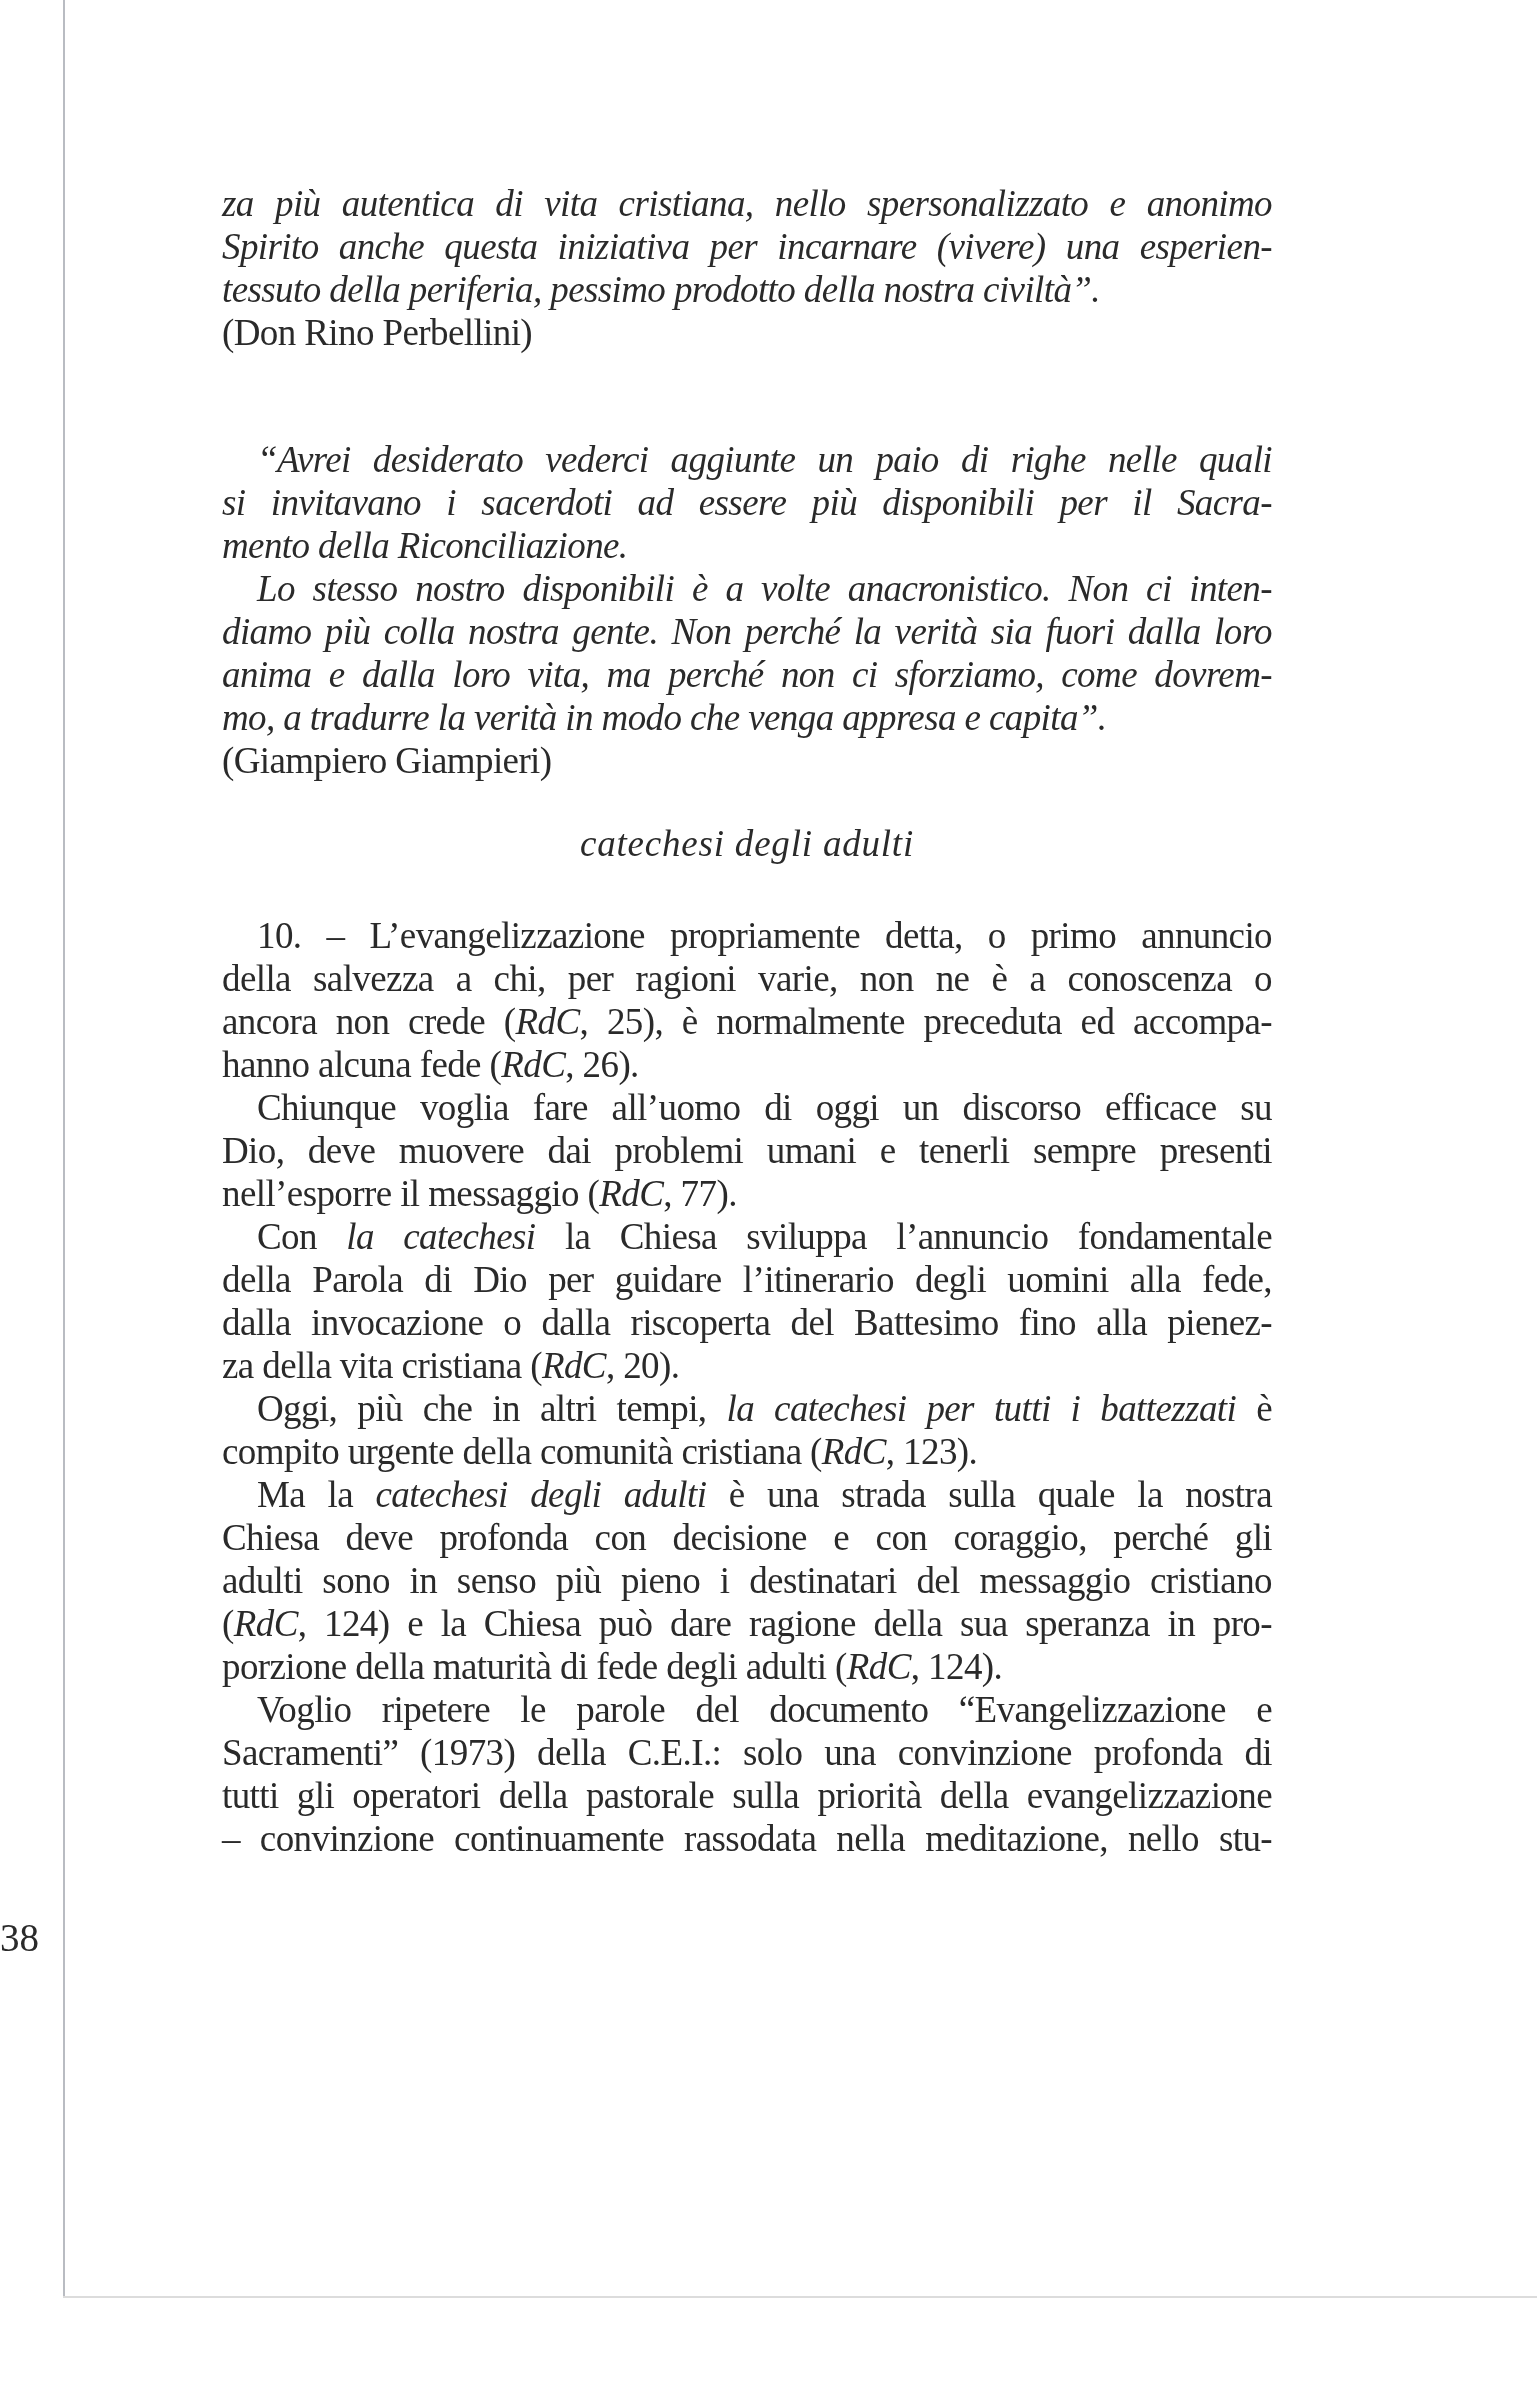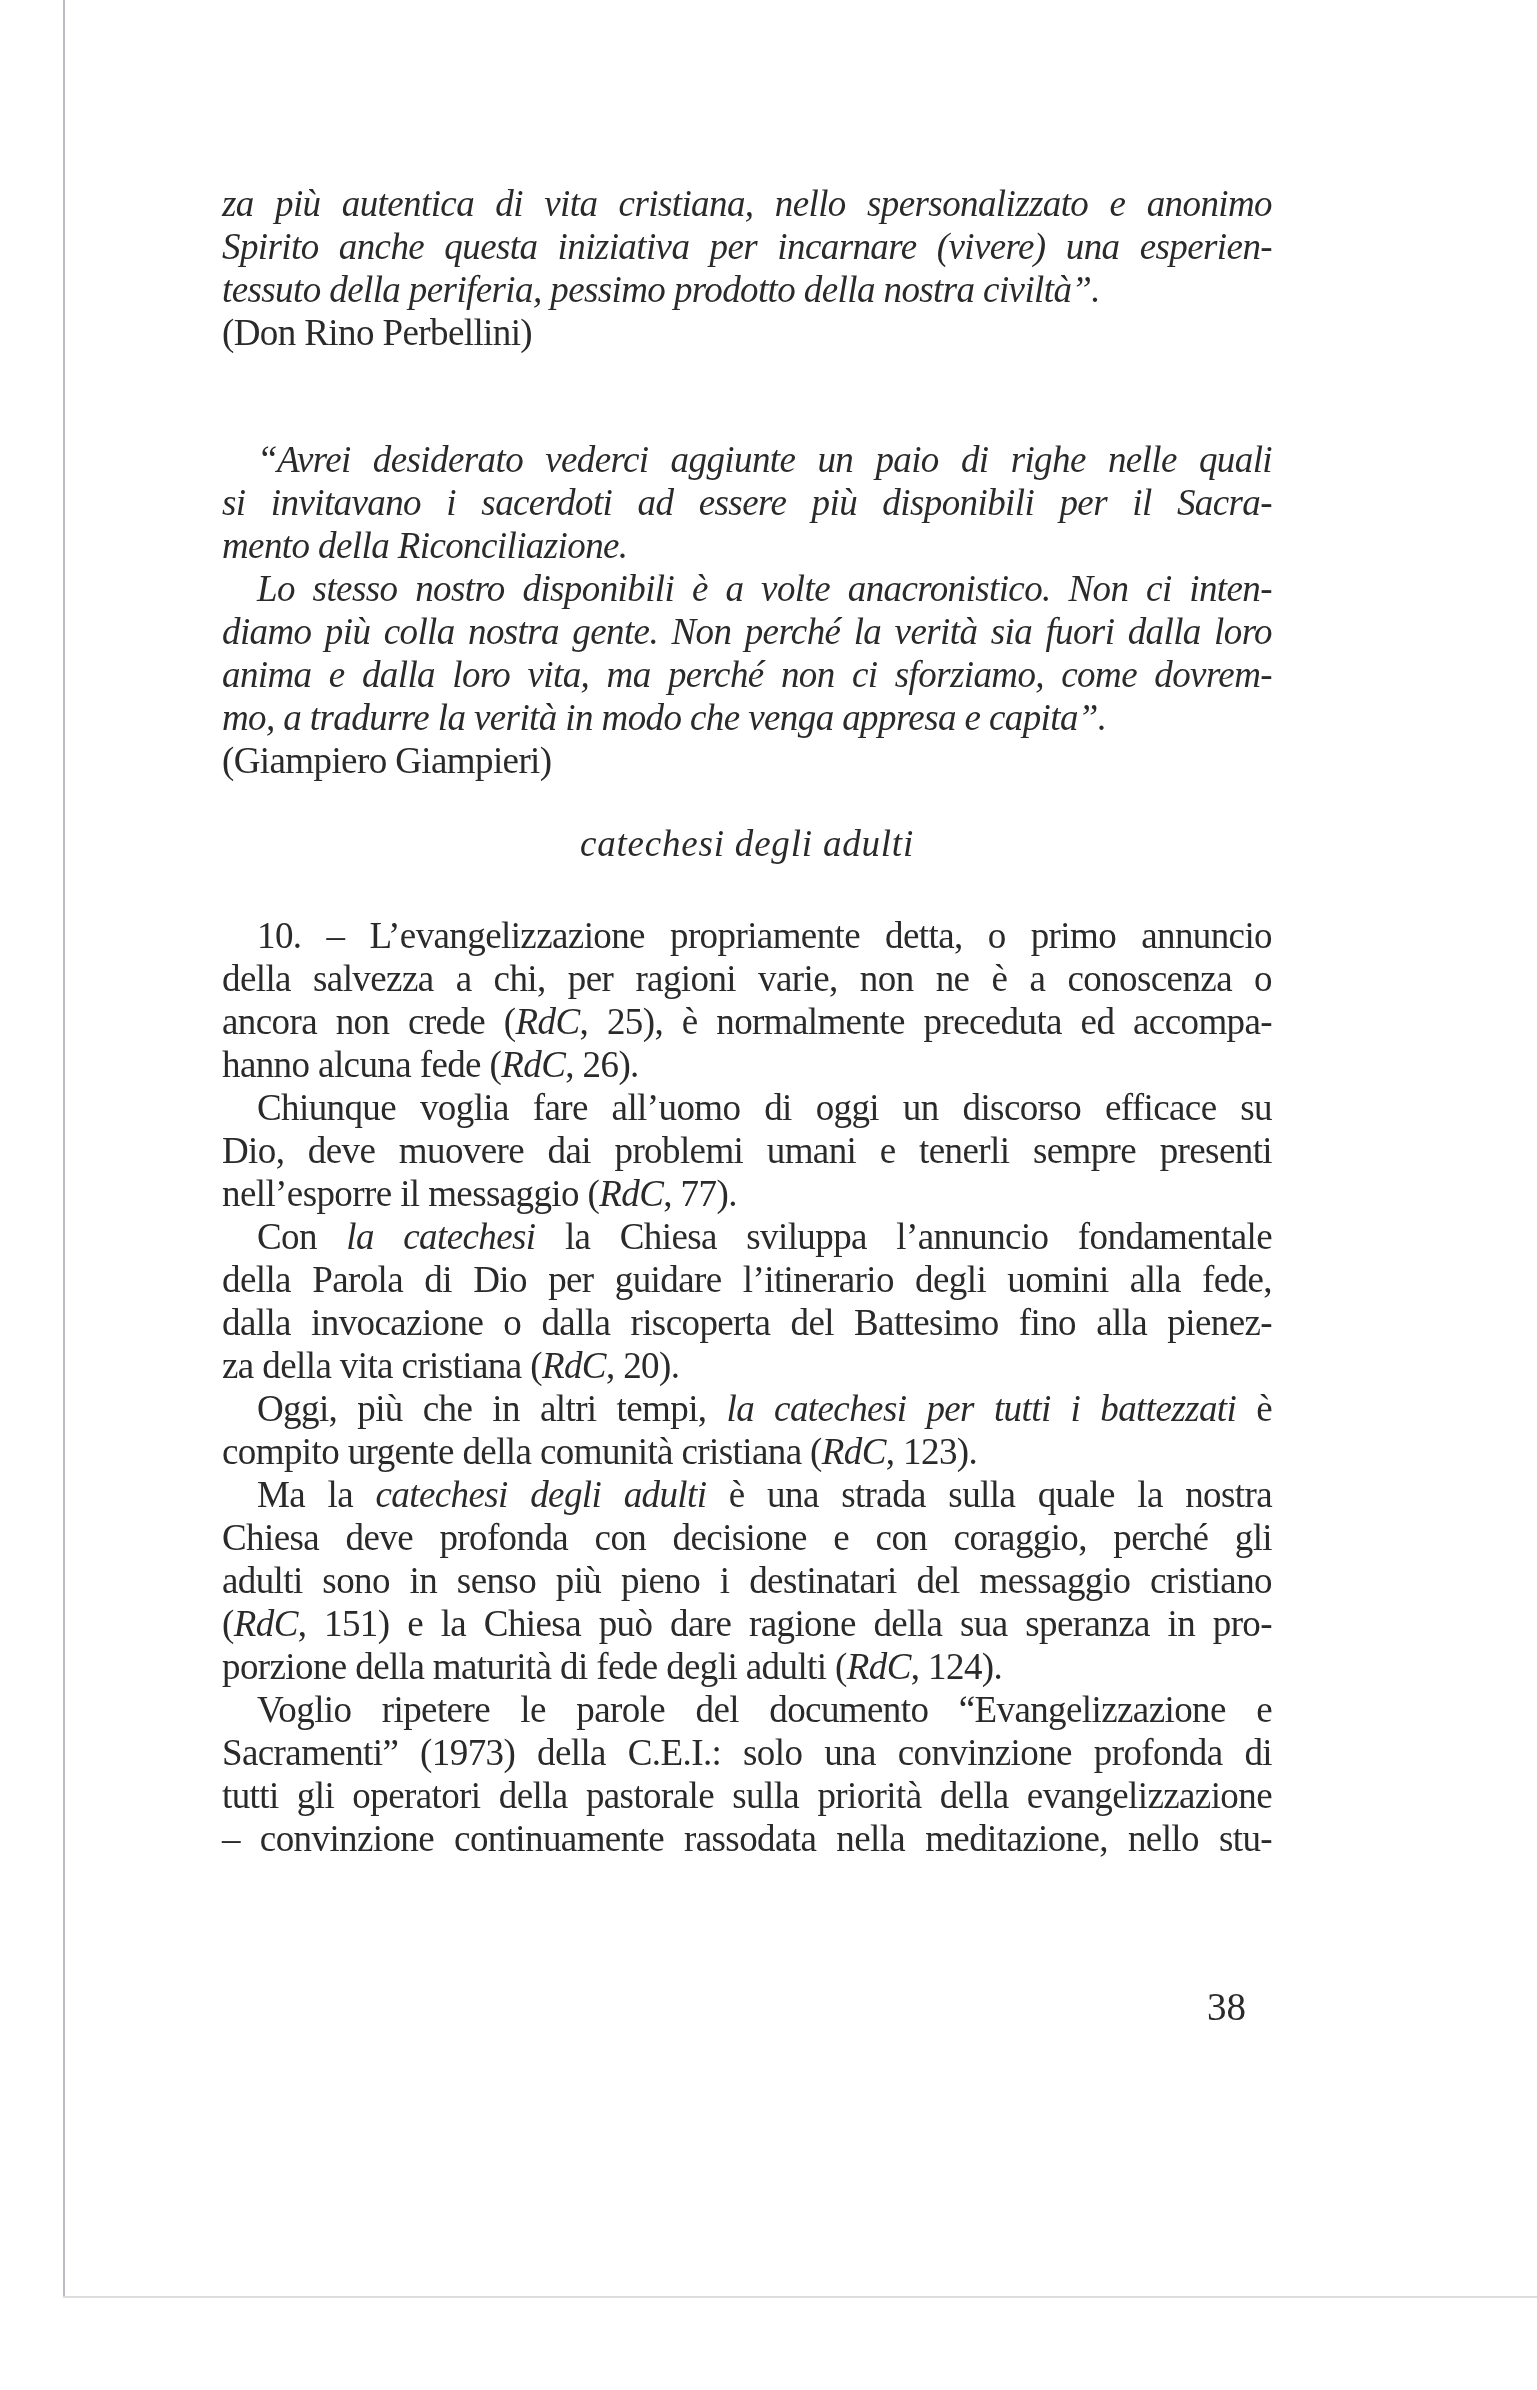--- a/index.html
+++ b/index.html
@@ -58,22 +58,22 @@
       letter-spacing: 0.8px;
       margin-top: 32.5px;
       margin-bottom: 0;
       line-height: 57px;
     }
     .after-heading { height: 42px; }
     .page-number {
       position: absolute;
       left: 0;
       width: 1246px;
-      top: 1984px;
-      text-align: right;
+      top: 1915px;
+      text-align: left;
       font-size: 39px;
     }
   </style>
 </head>
 <body>
 
 <div class="page-edge-left"></div>
 <div class="page-edge-bottom"></div>
 
 <div class="text-block">
@@ -123,21 +123,21 @@
 
   <div>
     <div class="line justify indent"><span>Oggi, più che in altri tempi, </span><span class="it">la catechesi per tutti i battezzati</span><span> è</span></div>
     <div class="line"><span>compito urgente della comunità cristiana (</span><span class="it">RdC</span><span>, 123).</span></div>
   </div>
 
   <div>
     <div class="line justify indent"><span>Ma la </span><span class="it">catechesi degli adulti</span><span> è una strada sulla quale la nostra</span></div>
     <div class="line justify">Chiesa deve profonda con decisione e con coraggio, perché gli</div>
     <div class="line justify">adulti sono in senso più pieno i destinatari del messaggio cristiano</div>
-    <div class="line justify"><span>(</span><span class="it">RdC</span><span>, 151) e la Chiesa può dare ragione della sua speranza in pro-</span></div>
+    <div class="line justify"><span>(</span><span class="it">RdC</span><span>, 124) e la Chiesa può dare ragione della sua speranza in pro-</span></div>
     <div class="line"><span>porzione della maturità di fede degli adulti (</span><span class="it">RdC</span><span>, 124).</span></div>
   </div>
 
   <div>
     <div class="line justify indent">Voglio ripetere le parole del documento “Evangelizzazione e</div>
     <div class="line justify">Sacramenti” (1973) della C.E.I.: solo una convinzione profonda di</div>
     <div class="line justify">tutti gli operatori della pastorale sulla priorità della evangelizzazione</div>
     <div class="line justify">– convinzione continuamente rassodata nella meditazione, nello stu-</div>
   </div>
 </div>

